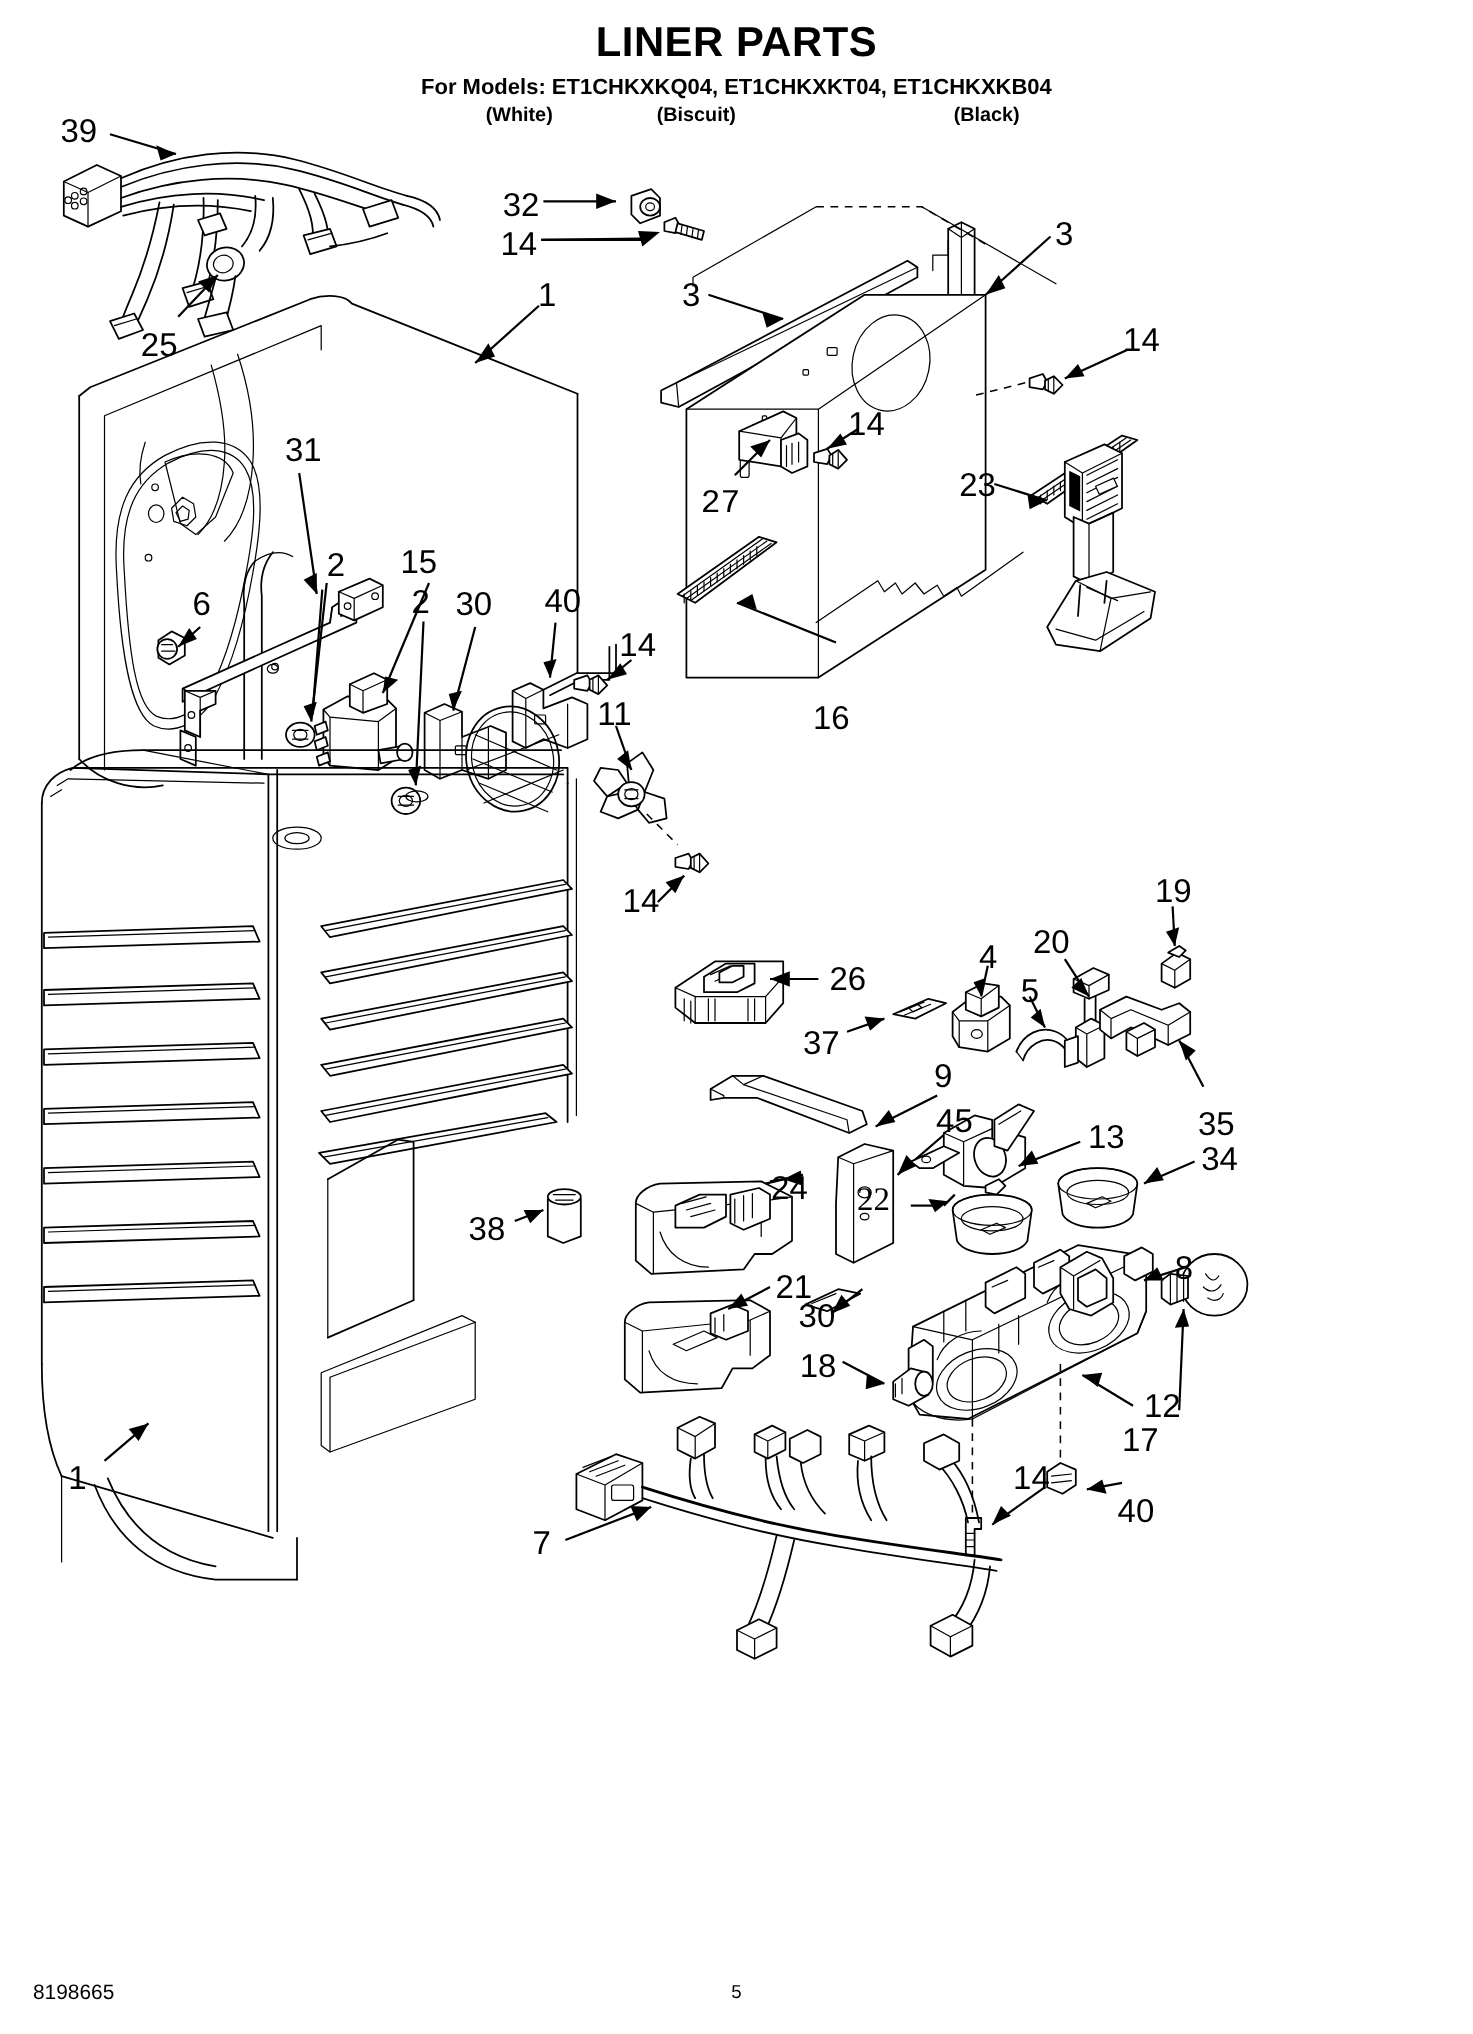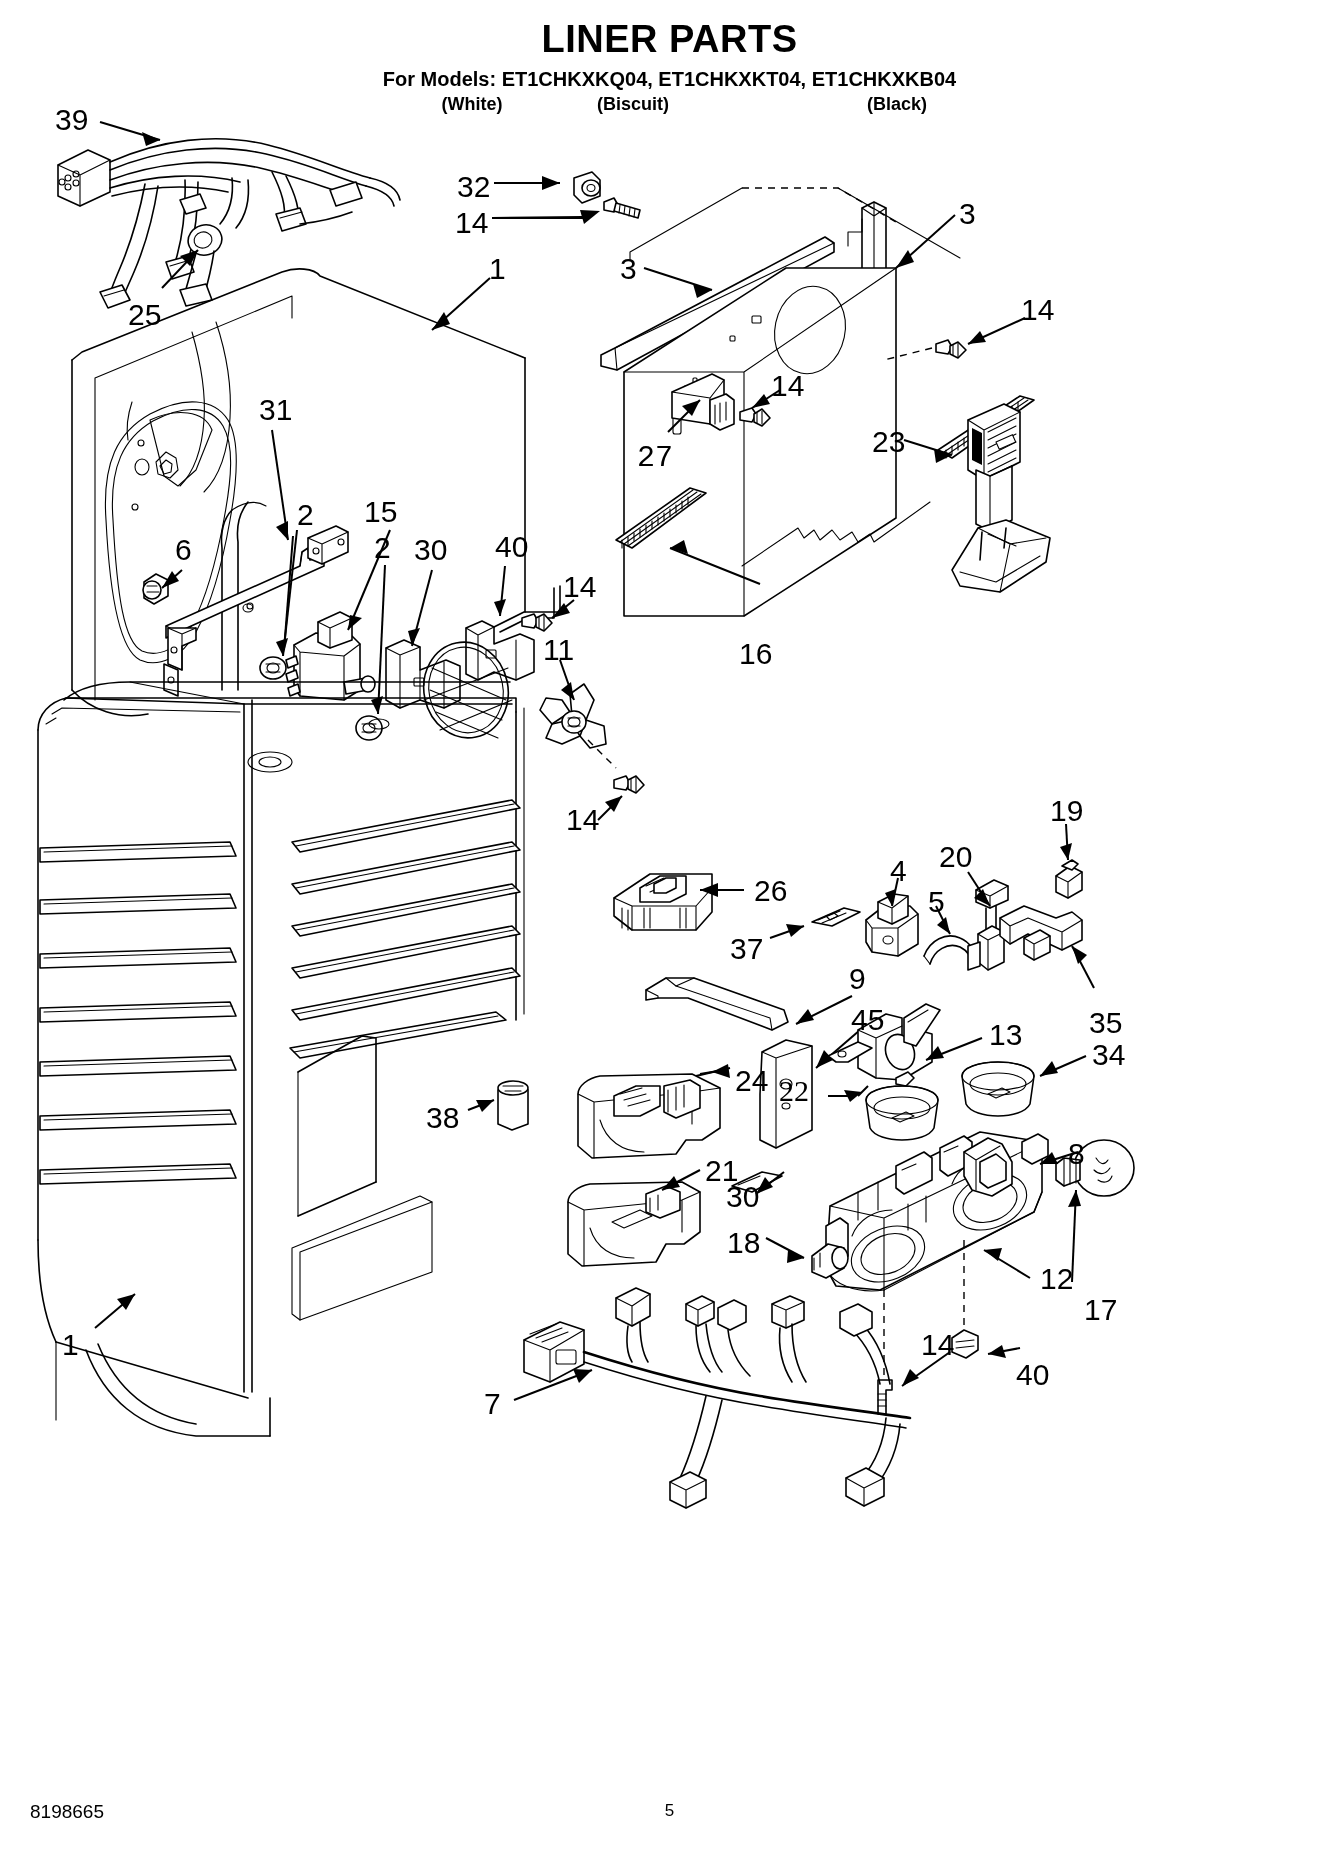--- a/index.html
+++ b/index.html
@@ -737,36 +737,36 @@
       <div class="cal" style="left: 495px; top: 532px;">40</div>
       <div class="cal" style="left: 563px; top: 572px;">14</div>
       <div class="cal" style="left: 543px; top: 635px;">11</div>
       <div class="cal" style="left: 566px; top: 805px;">14</div>
       <div class="cal" style="left: 62px; top: 1330px;">1</div>
       <div class="cal" style="left: 426px; top: 1103px;">38</div>
       <div class="cal" style="left: 754px; top: 876px;">26</div>
       <div class="cal" style="left: 730px; top: 934px;">37</div>
       <div class="cal" style="left: 849px; top: 964px;">9</div>
       <div class="cal" style="left: 851px; top: 1005px;">45</div>
-      <div class="cal" style="left: 735px; top: 1066px;">24</div>
+      <div class="cal" style="left: 701px; top: 1066px;">24</div>
       <div class="cal" style="left: 705px; top: 1156px;">21</div>
       <div class="cal" style="left: 726px; top: 1182px;">30</div>
       <div class="cal" style="left: 727px; top: 1228px;">18</div>
       <div class="cal" style="left: 484px; top: 1389px;">7</div>
       <div class="cal" style="left: 890px; top: 856px;">4</div>
       <div class="cal" style="left: 928px; top: 887px;">5</div>
       <div class="cal" style="left: 939px; top: 842px;">20</div>
       <div class="cal" style="left: 1050px; top: 796px;">19</div>
       <div class="cal" style="left: 1089px; top: 1008px;">35</div>
       <div class="cal" style="left: 989px; top: 1020px;">13</div>
       <div class="cal" style="left: 1092px; top: 1040px;">34</div>
       <div class="cal" style="left: 779px; top: 1076px; font-family: Liberation Serif, serif;">22</div>
       <div class="cal" style="left: 1068px; top: 1139px;">8</div>
       <div class="cal" style="left: 1040px; top: 1264px;">12</div>
-      <div class="cal" style="left: 1084px; top: 1295px;">17</div>
+      <div class="cal" style="left: 1020px; top: 1295px;">17</div>
       <div class="cal" style="left: 921px; top: 1330px;">14</div>
       <div class="cal" style="left: 1016px; top: 1360px;">40</div>
     </div>
 
   <div class="footer">
     <div class="pn">8198665</div>
     <div class="pg">5</div>
   </div>
 
 </div>

